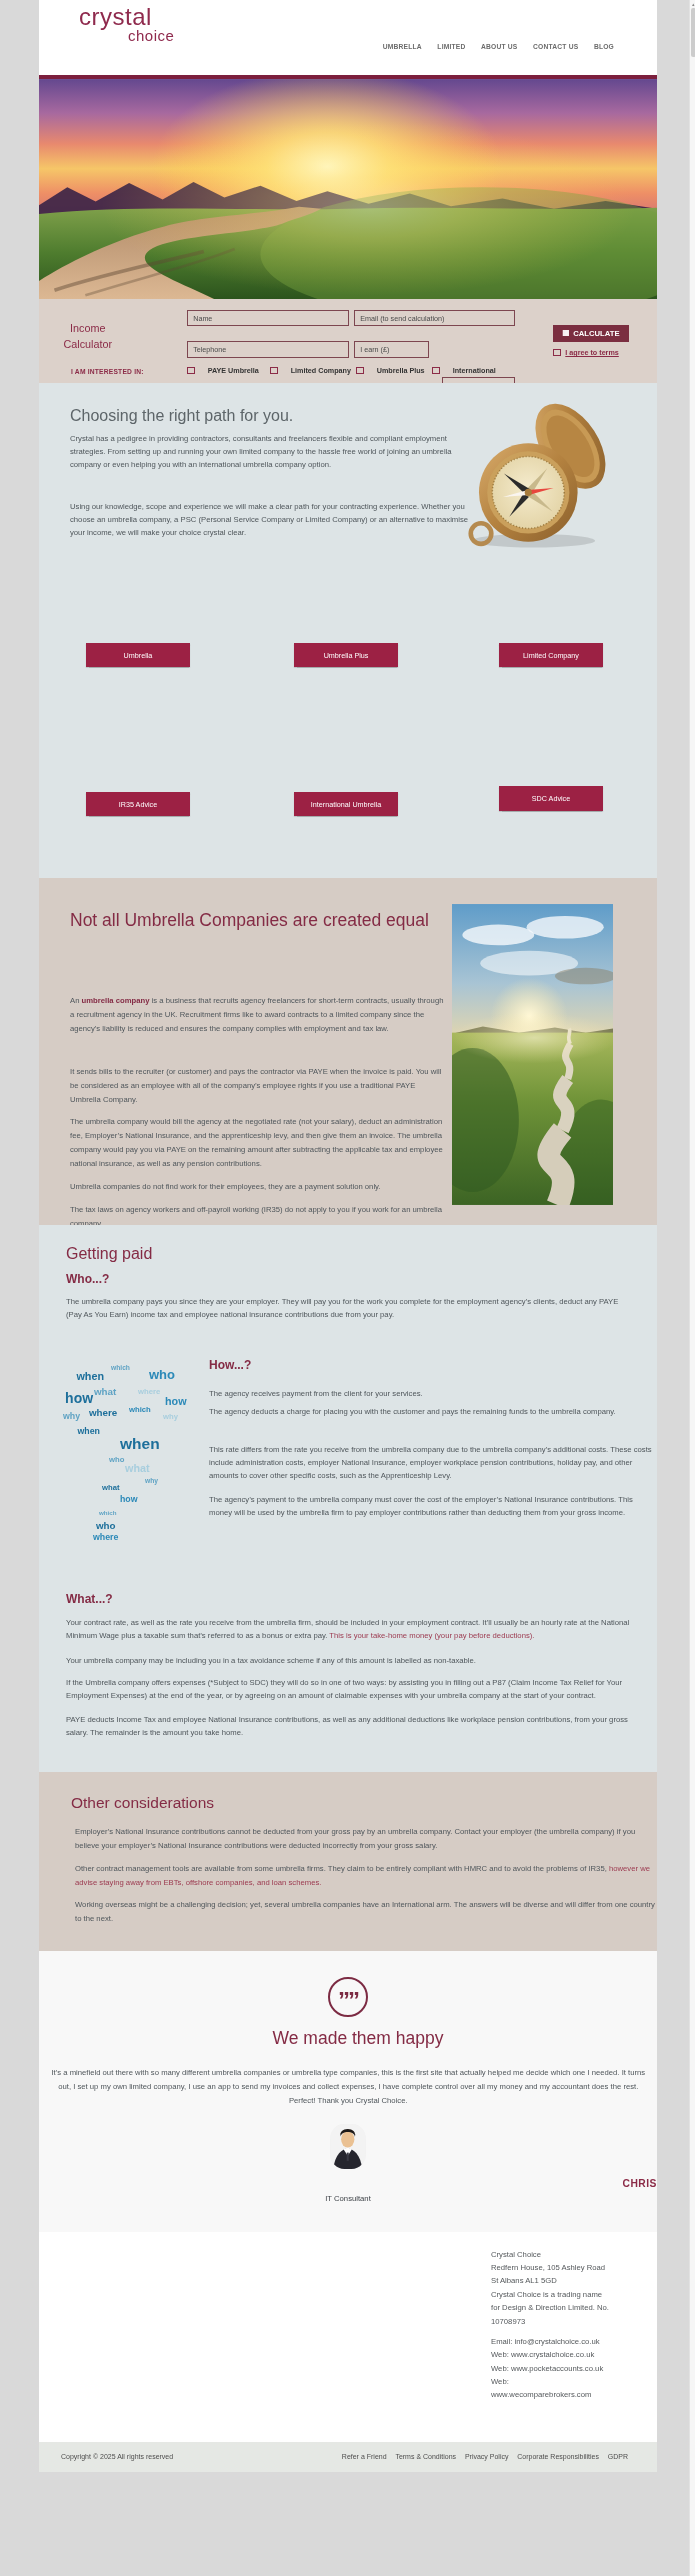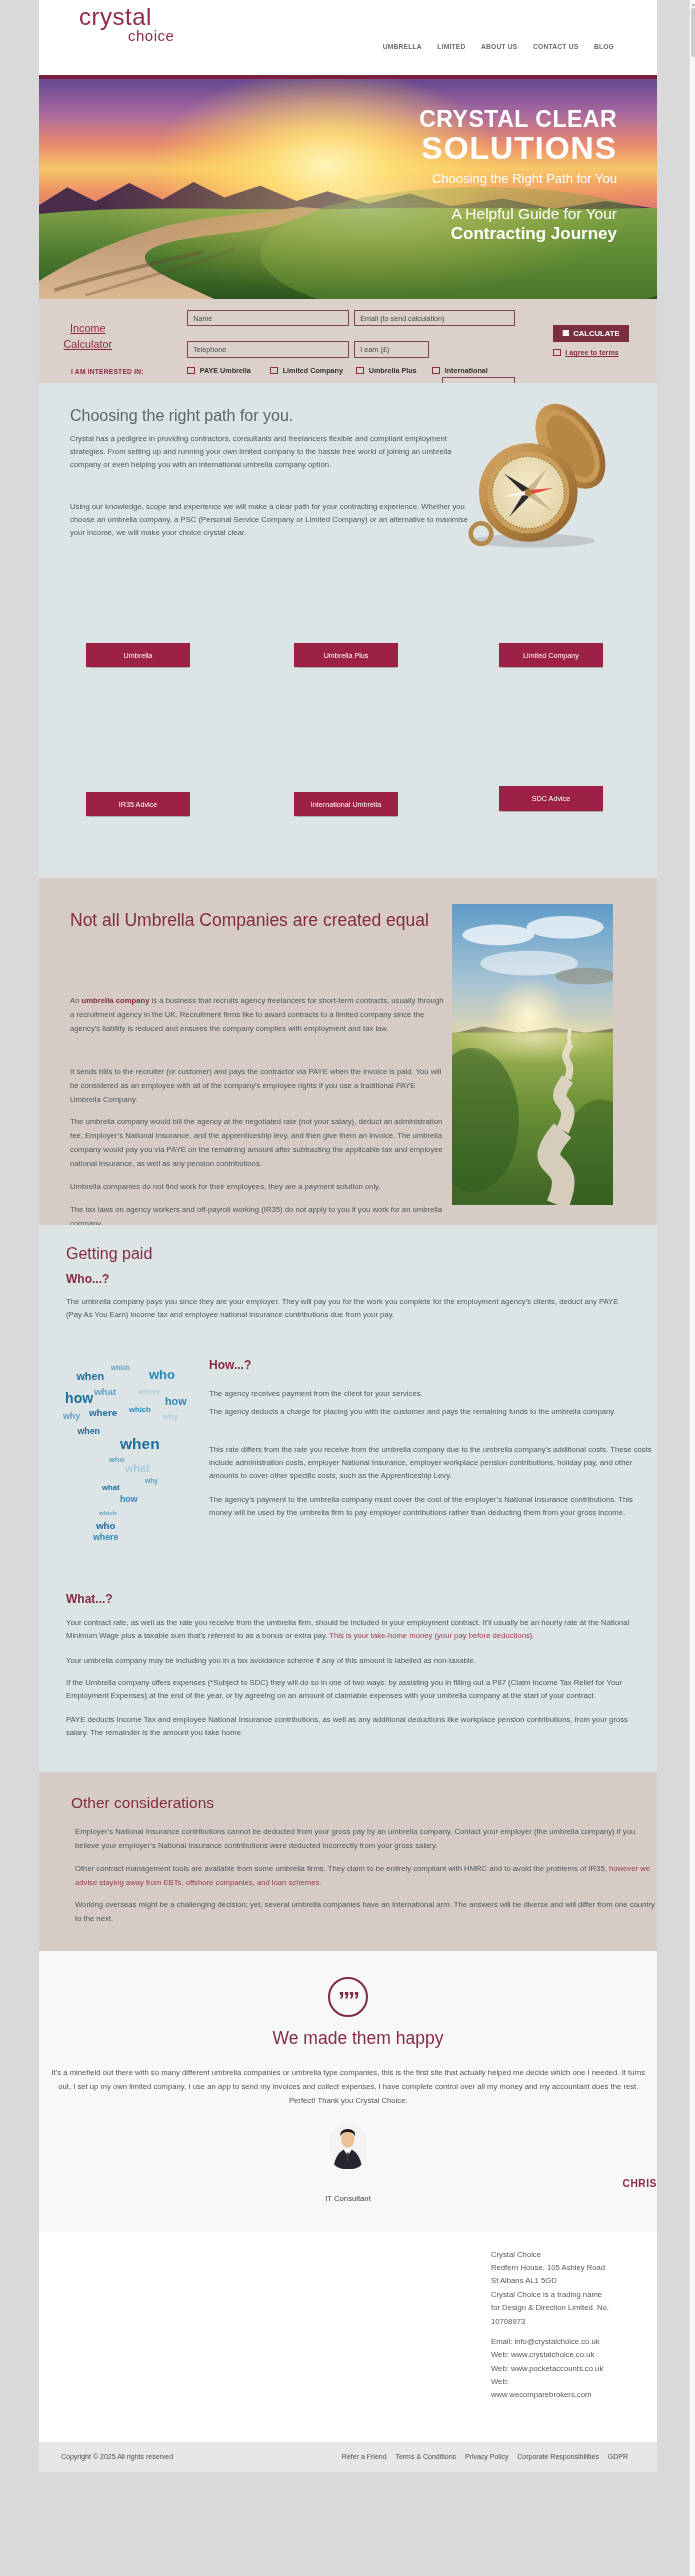--- a/index.html
+++ b/index.html
@@ -23,32 +23,32 @@
   .hero svg { position:absolute; left:0; top:0; }
   .hero-text { position:absolute; right:40px; top:29px; text-align:right; color:#fff; }
   .ht1 { font-size:23px; font-weight:800; letter-spacing:0.5px; line-height:1.0; }
   .ht2 { font-size:32px; font-weight:800; letter-spacing:1px; line-height:1.0; margin-top:1px; }
   .hsub { font-size:13px; font-weight:300; margin-top:7.2px; }
   .hg1 { font-size:15.5px; font-weight:300; margin-top:18.5px; }
   .hg2 { font-size:17px; font-weight:700; margin-top:1px; }
 
   
   .calc { height:84px; background:#dcd1ca; }
-  .calc-title { position:absolute; left:10.3px; top:20.6px; width:77px; text-align:center; color:#8b2b47; font-size:10.8px; line-height:16px;text-decoration:underline; }
+  .calc-title { position:absolute; left:10.3px; top:20.6px; width:77px; text-align:center; color:#8b2b47; font-size:10.8px; line-height:16px; }
   .inp { position:absolute; height:16.5px; border:0.5px solid #7d4650; background:transparent; color:#333; font-size:7.2px; padding:0 5.2px; font-family:"Liberation Sans",sans-serif; }
   .inp::placeholder { color:#4a4a4a; opacity:1; }
   .sel { position:absolute; height:16.5px; border:0.5px solid #7d4650; color:#222; font-size:7.2px; display:flex; align-items:center; justify-content:space-between; padding:0 5.2px; cursor:pointer; }
   .sel .car { font-size:5.2px; color:#111; }
   .calc-btn { position:absolute; left:514px; top:26px; width:76px; height:16.5px; background:#7b2e40; color:#fff; font-size:7.7px; font-weight:700; display:flex; align-items:center; justify-content:center; gap:3.6px; cursor:pointer; }
   .calc-btn .cic { font-size:7.7px; line-height:1; }
   .agree { position:absolute; left:514px; top:49px; display:flex; align-items:center; gap:4.6px; cursor:pointer; }
   .cbx { display:inline-block; width:7.7px; height:7.7px; border:1px solid #8b2b47; background:transparent; flex:0 0 auto; }
   .agree span.tx { color:#8b2b47; font-size:7.2px; font-weight:700; text-decoration:underline; }
   .interested-label { position:absolute; left:32px; top:69px; font-size:6.7px; font-weight:700; color:#8b2b47; letter-spacing:0.2px; }
-  .interest { position:absolute; top:67px; display:flex; align-items:center; gap:5px; cursor:pointer; }
+  .interest { position:absolute; top:67px; display:flex; align-items:center; gap:13px; cursor:pointer; }
   .interest span.tx { font-size:7.2px; font-weight:700; color:#333; }
 
   
   .bluegrey { background:#dde4e6; }
   .beige { background:#d6ccc5; }
   .gh { color:#5d6569; font-weight:400; }
   .mh { color:#842b45; font-weight:400; }
   .para { position:absolute; color:#4f565b; font-size:7.7px; line-height:13px; }
   .hl { color:#9c3a50; }
   .term { color:#842b45; font-weight:700; }
@@ -173,27 +173,20 @@
         <rect width="1200" height="300" fill="url(#sky)"></rect>
         <ellipse cx="560" cy="170" rx="340" ry="190" fill="url(#sun)"></ellipse>
         <path d="M0,245 L55,210 L110,238 L175,202 L240,234 L300,200 L360,230 L430,207 L500,237 L560,218 L640,242 L720,222 L800,247 L900,232 L1000,252 L1100,237 L1200,252 L1200,300 L0,300 Z" fill="#342046" opacity="0.88"></path>
         <path d="M0,262 C200,242 420,257 600,252 C800,246 1000,257 1200,250 L1200,427 L0,427 Z" fill="url(#grass)"></path>
         <ellipse cx="860" cy="340" rx="430" ry="130" fill="#74a03f" opacity="0.45"></ellipse>
         <path d="M0,427 L340,427 C270,392 175,362 215,332 C255,302 420,300 472,281 C505,268 532,262 548,252 L505,248 C425,263 305,268 245,286 C155,309 62,352 0,392 Z" fill="url(#pathg)"></path>
         <path d="M30,410 C120,380 260,350 320,335" stroke="#5d4833" stroke-width="7" fill="none" opacity="0.45"></path>
         <path d="M90,420 C190,388 300,362 380,330" stroke="#5d4833" stroke-width="5" fill="none" opacity="0.35"></path>
         <ellipse cx="640" cy="250" rx="520" ry="170" fill="url(#sun)" opacity="0.35"></ellipse>
       </svg>
-      <div class="hero-text">
-        <div class="ht1">CRYSTAL CLEAR</div>
-        <div class="ht2">SOLUTIONS</div>
-        <div class="hsub">Choosing the Right Path for You</div>
-        <div class="hg1">A Helpful Guide for Your</div>
-        <div class="hg2">Contracting Journey</div>
-      </div>
     </section>
 
     <section class="calc">
       <div class="calc-title">
         <div>Income</div>
         <div>Calculator</div>
       </div>
       <input class="inp" style="left: 148px; top: 10.8px; width: 162px;" placeholder="Name">
       <input class="inp" style="left: 315px; top: 10.8px; width: 161px;" placeholder="Email (to send calculation)">
       <input class="inp" style="left: 148px; top: 42px; width: 162px;" placeholder="Telephone">

